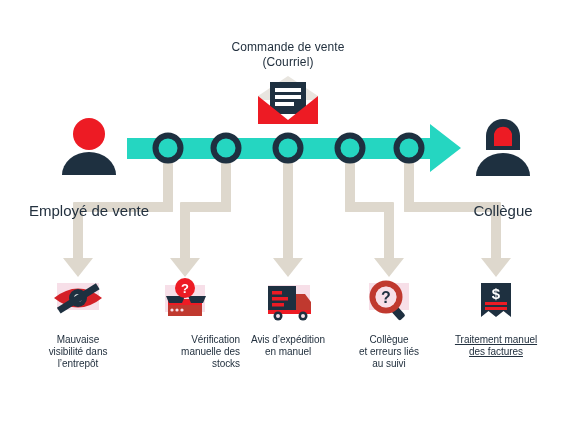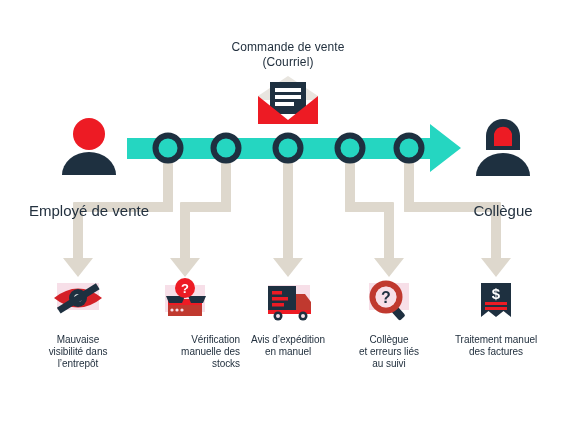--- a/index.html
+++ b/index.html
@@ -212,16 +212,16 @@
 manuelle des
 stocks</div>
 
   <div class="txt pain-label" style="left: 227px; top: 334px; width: 122px;">Avis d’expédition
 en manuel</div>
 
   <div class="txt pain-label" style="left: 334px; top: 334px; width: 110px;">Collègue
 et erreurs liés
 au suivi</div>
 
-  <div class="txt pain-label" style="left: 432px; top: 334px; width: 128px;">Traitement manuel
+  <div class="txt pain-label" style="left: 432px; top: 334px; width: 128px; text-decoration: underline;">Traitement manuel
 des factures</div>
 
 </div>
 
 </body></html>

